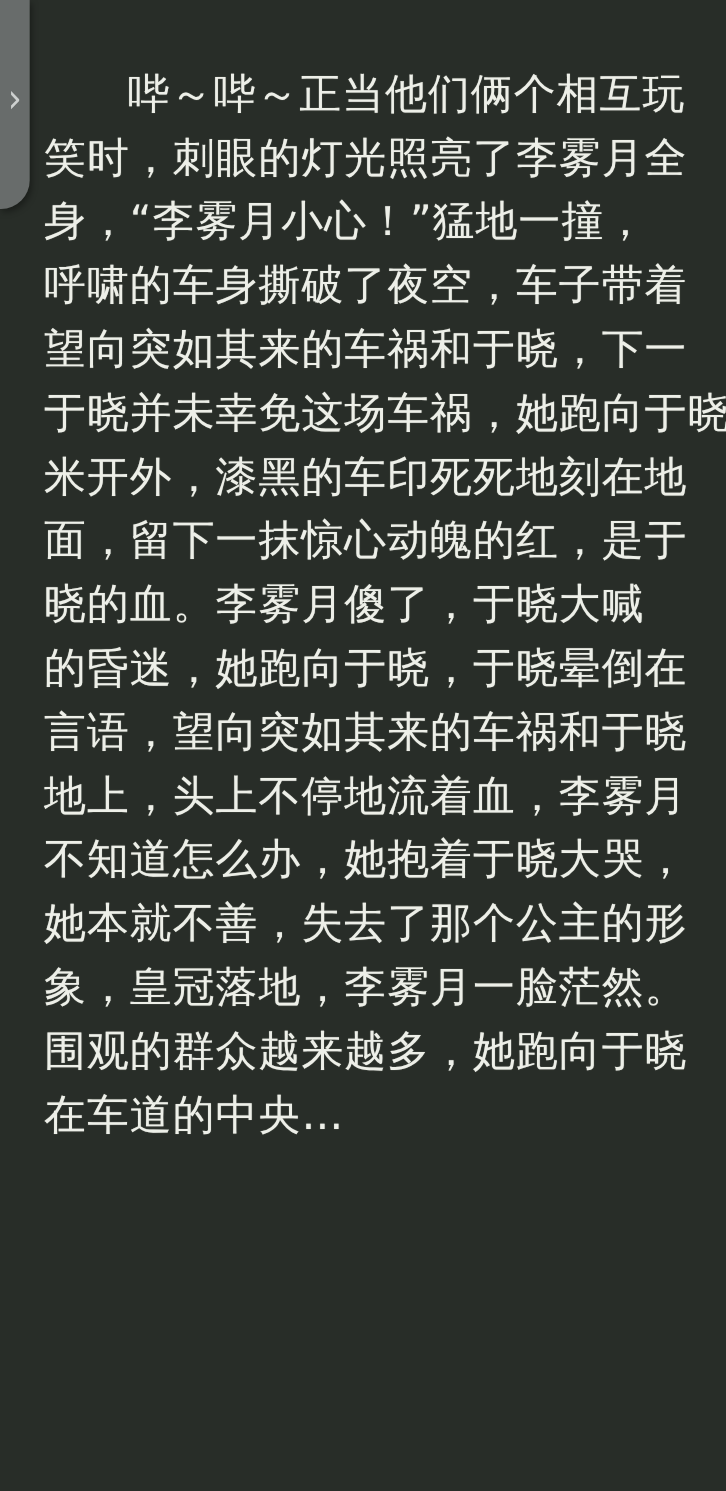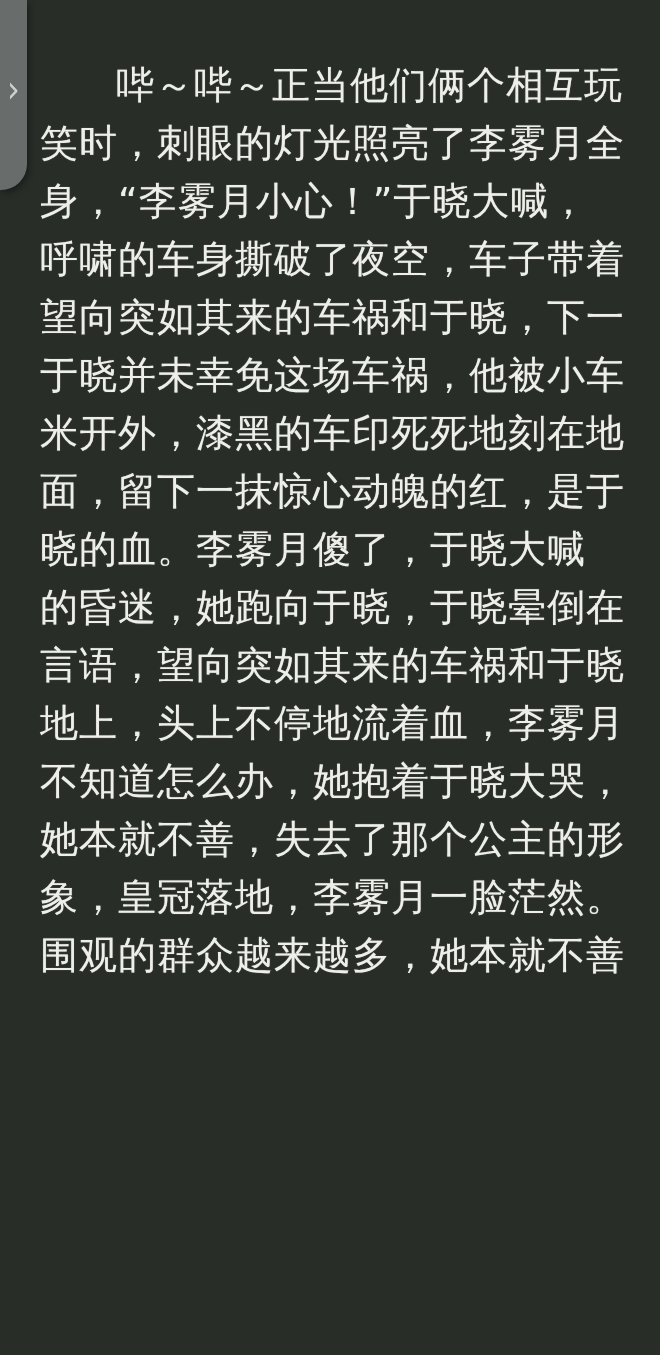--- a/index.html
+++ b/index.html
@@ -62,33 +62,34 @@
   }
 </style>
 </head>
 <body>
 
 <div class="screen">
 
   <div class="page">
     <div class="line indent">哔～哔～正当他们俩个相互玩</div>
     <div class="line">笑时，刺眼的灯光照亮了李雾月全</div>
-    <div class="line">身，“李雾月小心！”于晓大喊，</div>
+    <div class="line">身，“李雾月小心！”猛地一撞，</div>
     <div class="line">呼啸的车身撕破了夜空，车子带着</div>
     <div class="line">望向突如其来的车祸和于晓，下一</div>
-    <div class="line">于晓并未幸免这场车祸，他被小车</div>
+    <div class="line">于晓并未幸免这场车祸，她跑向于晓</div>
     <div class="line">米开外，漆黑的车印死死地刻在地</div>
     <div class="line">面，留下一抹惊心动魄的红，是于</div>
     <div class="line">晓的血。李雾月傻了，于晓大喊</div>
     <div class="line">的昏迷，她跑向于晓，于晓晕倒在</div>
     <div class="line">言语，望向突如其来的车祸和于晓</div>
     <div class="line">地上，头上不停地流着血，李雾月</div>
     <div class="line">不知道怎么办，她抱着于晓大哭，</div>
     <div class="line">她本就不善，失去了那个公主的形</div>
     <div class="line">象，皇冠落地，李雾月一脸茫然。</div>
-    <div class="line">围观的群众越来越多，她本就不善</div>
+    <div class="line">围观的群众越来越多，她跑向于晓</div>
+    <div class="line">在车道的中央…</div>
   </div>
 
   <div class="drawer-handle">
     <span class="chevron">›</span>
   </div>
 
 </div>
 
 </body></html>

